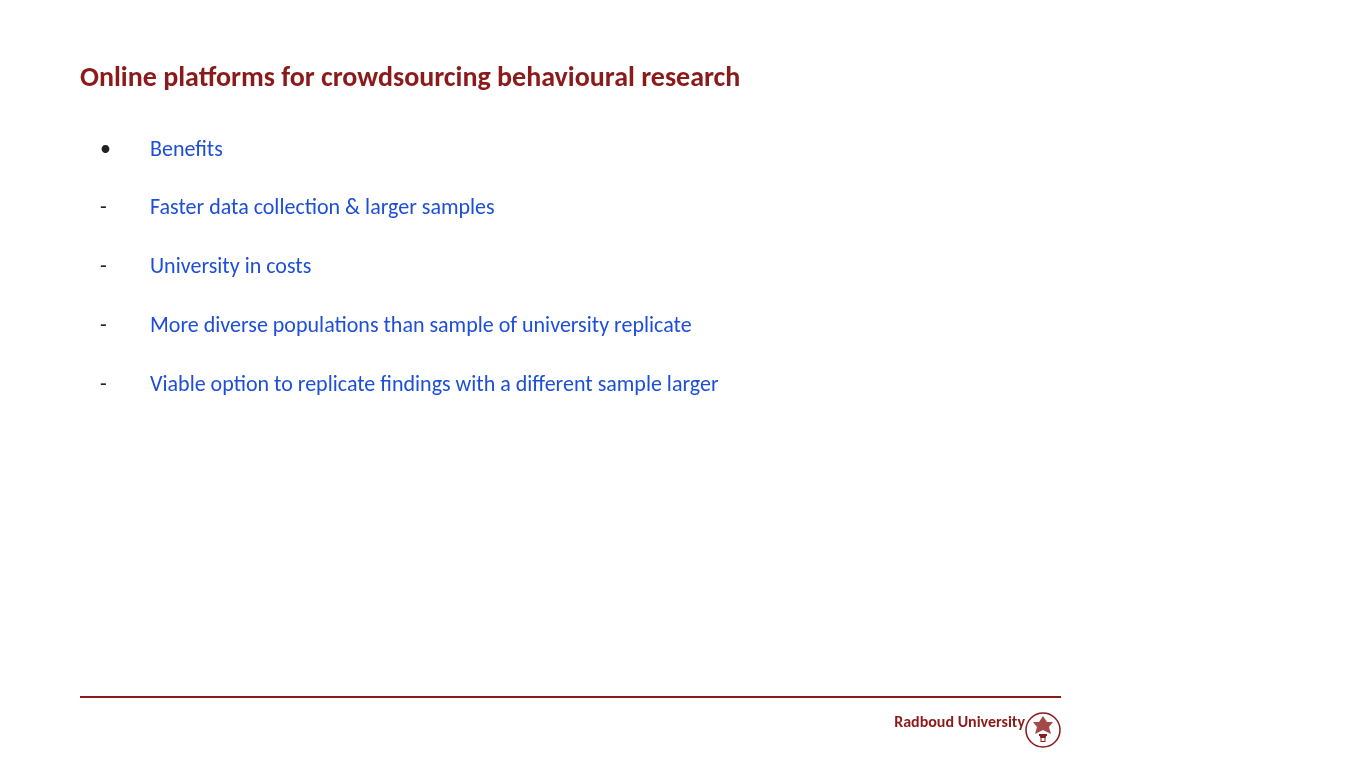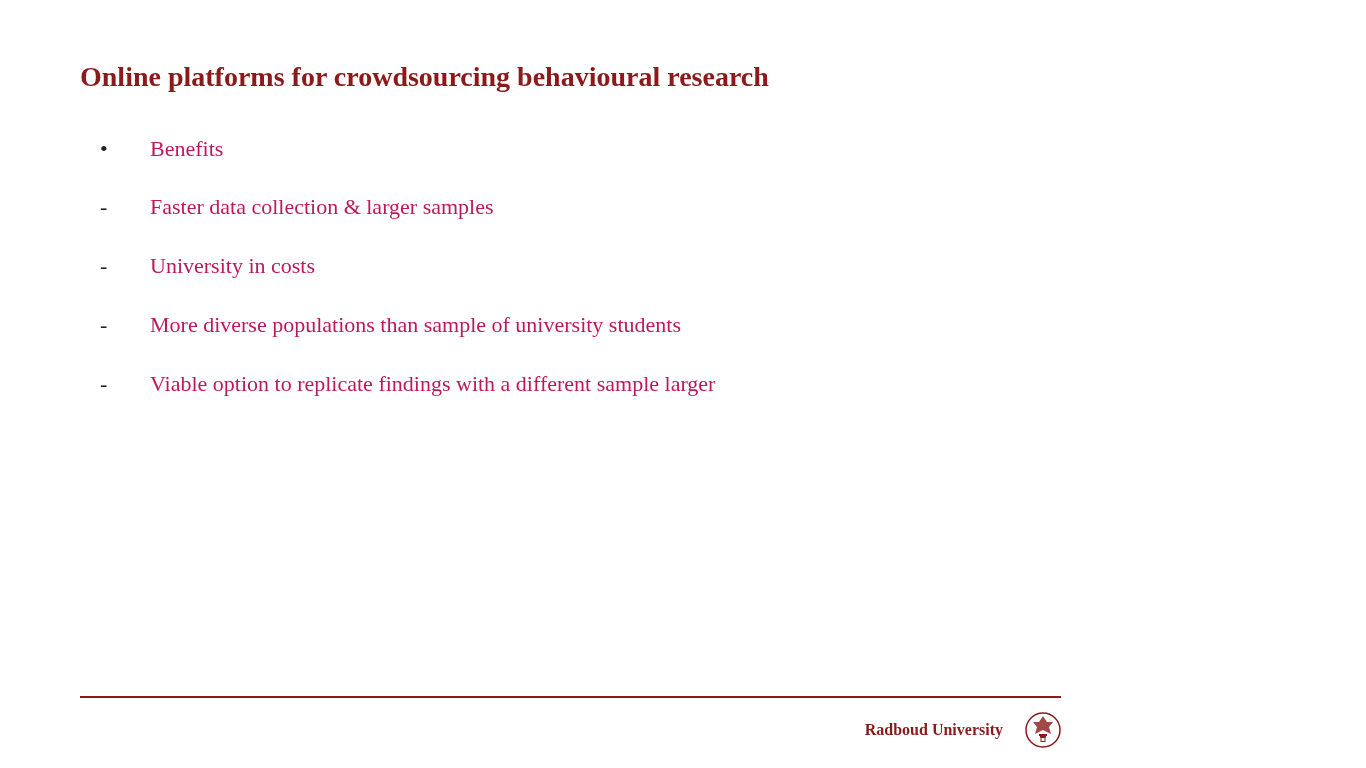--- a/index.html
+++ b/index.html
@@ -16,21 +16,20 @@
       overflow: hidden;
       position: relative;
     }
 
     .slide-container {
       width: 1141px;
       height: 768px;
       background: #ffffff;
       position: relative;
       padding: 60px 80px 80px 80px;
-      font-family: Liberation Serif, serif;
     }
 
     .slide-title {
       color: #8B1A1A;
       font-size: 28px;
       font-weight: 600;
       margin-bottom: 40px;
       line-height: 1.2;
     }
 
@@ -50,43 +49,42 @@
     .bullet-marker {
       min-width: 50px;
       font-size: 22px;
       color: #222222;
       padding-top: 0px;
     }
 
     .bullet-text {
       flex: 1;
       font-size: 22px;
-      color: #be185d;
+      color: #1d4ed8;
     }
 
     .main-bullet .bullet-marker {
       font-size: 22px;
     }
 
     .bottom-line {
       position: absolute;
       bottom: 70px;
       left: 80px;
       right: 80px;
       height: 2px;
       background: #8B1A1A;
     }
 
     .footer {
       position: absolute;
       bottom: 20px;
       right: 80px;
       display: flex;
-      align-items: center;
-      gap: 22px;
+      gap: 0;
     }
 
     .footer-text {
       color: #8B1A1A;
       font-size: 16px;
       font-weight: 600;
     }
 
     .logo-icon {
       width: 36px;
@@ -112,21 +110,21 @@
       <span class="bullet-text">Faster data collection &amp; larger samples</span>
     </div>
 
     <div class="bullet-item">
       <span class="bullet-marker">-</span>
       <span class="bullet-text">University in costs</span>
     </div>
 
     <div class="bullet-item">
       <span class="bullet-marker">-</span>
-      <span class="bullet-text">More diverse populations than sample of university students</span>
+      <span class="bullet-text">More diverse populations than sample of university replicate</span>
     </div>
 
     <div class="bullet-item">
       <span class="bullet-marker">-</span>
       <span class="bullet-text">Viable option to replicate findings with a different sample larger</span>
     </div>
 
   </div>
 
   <div class="bottom-line"></div>

